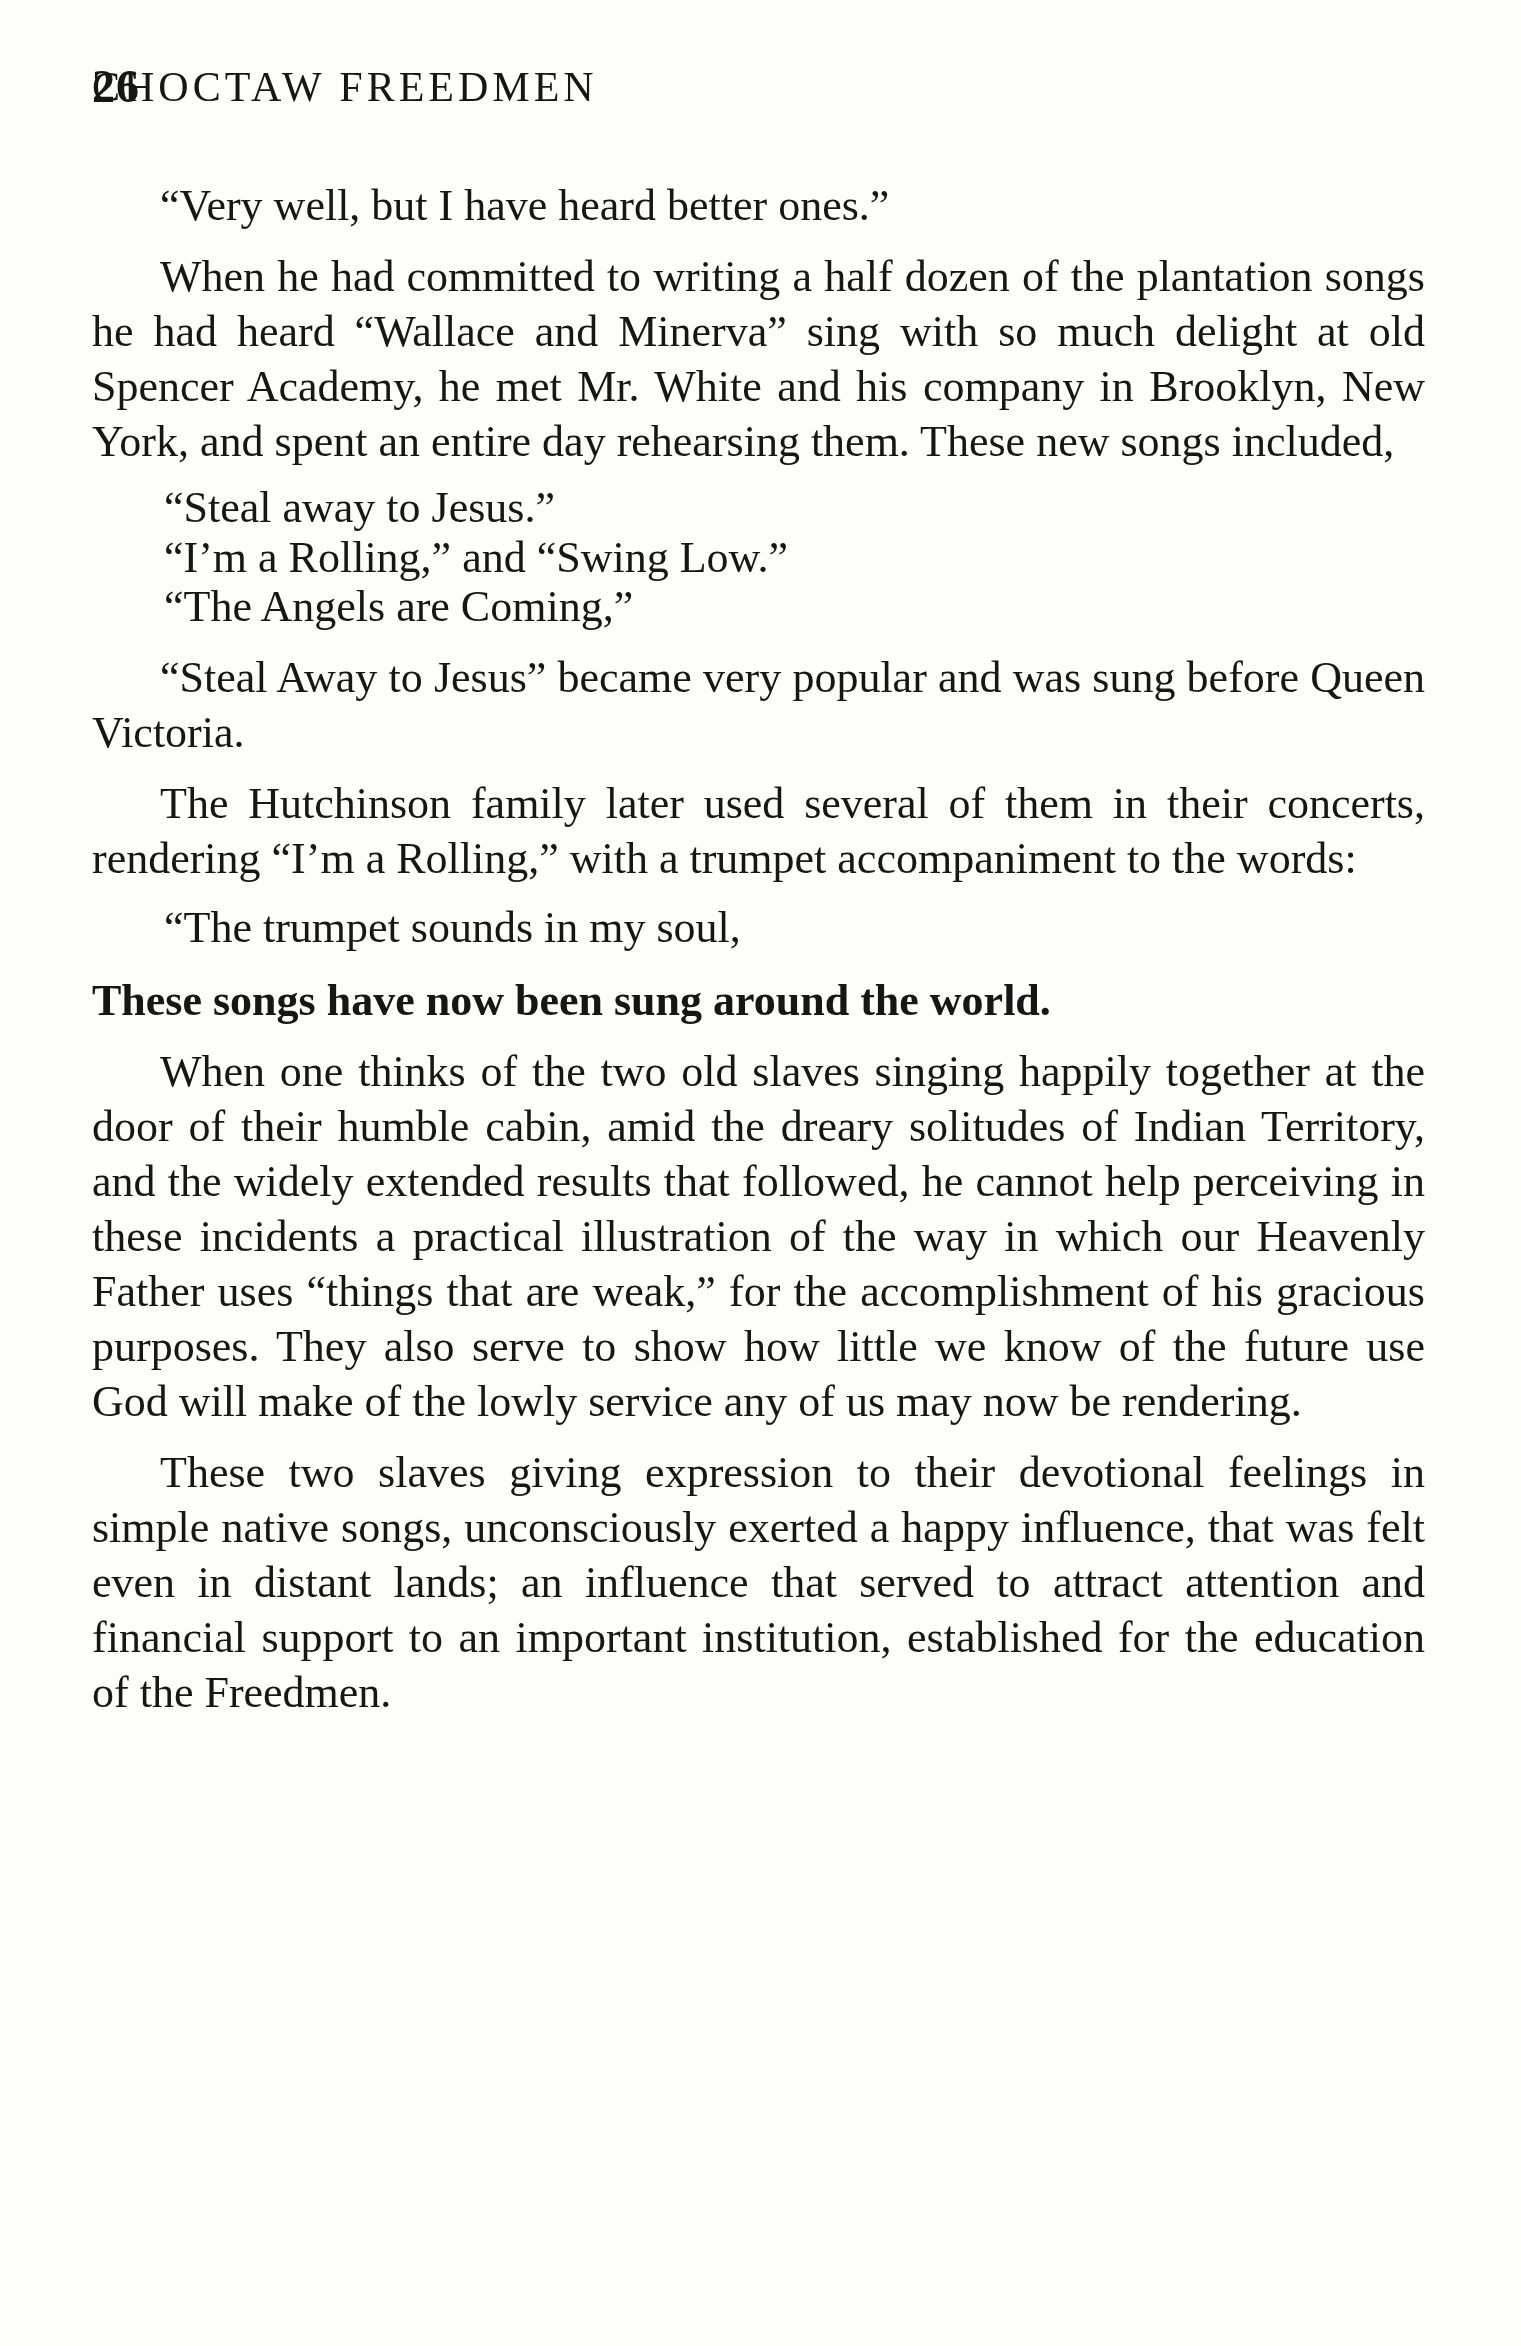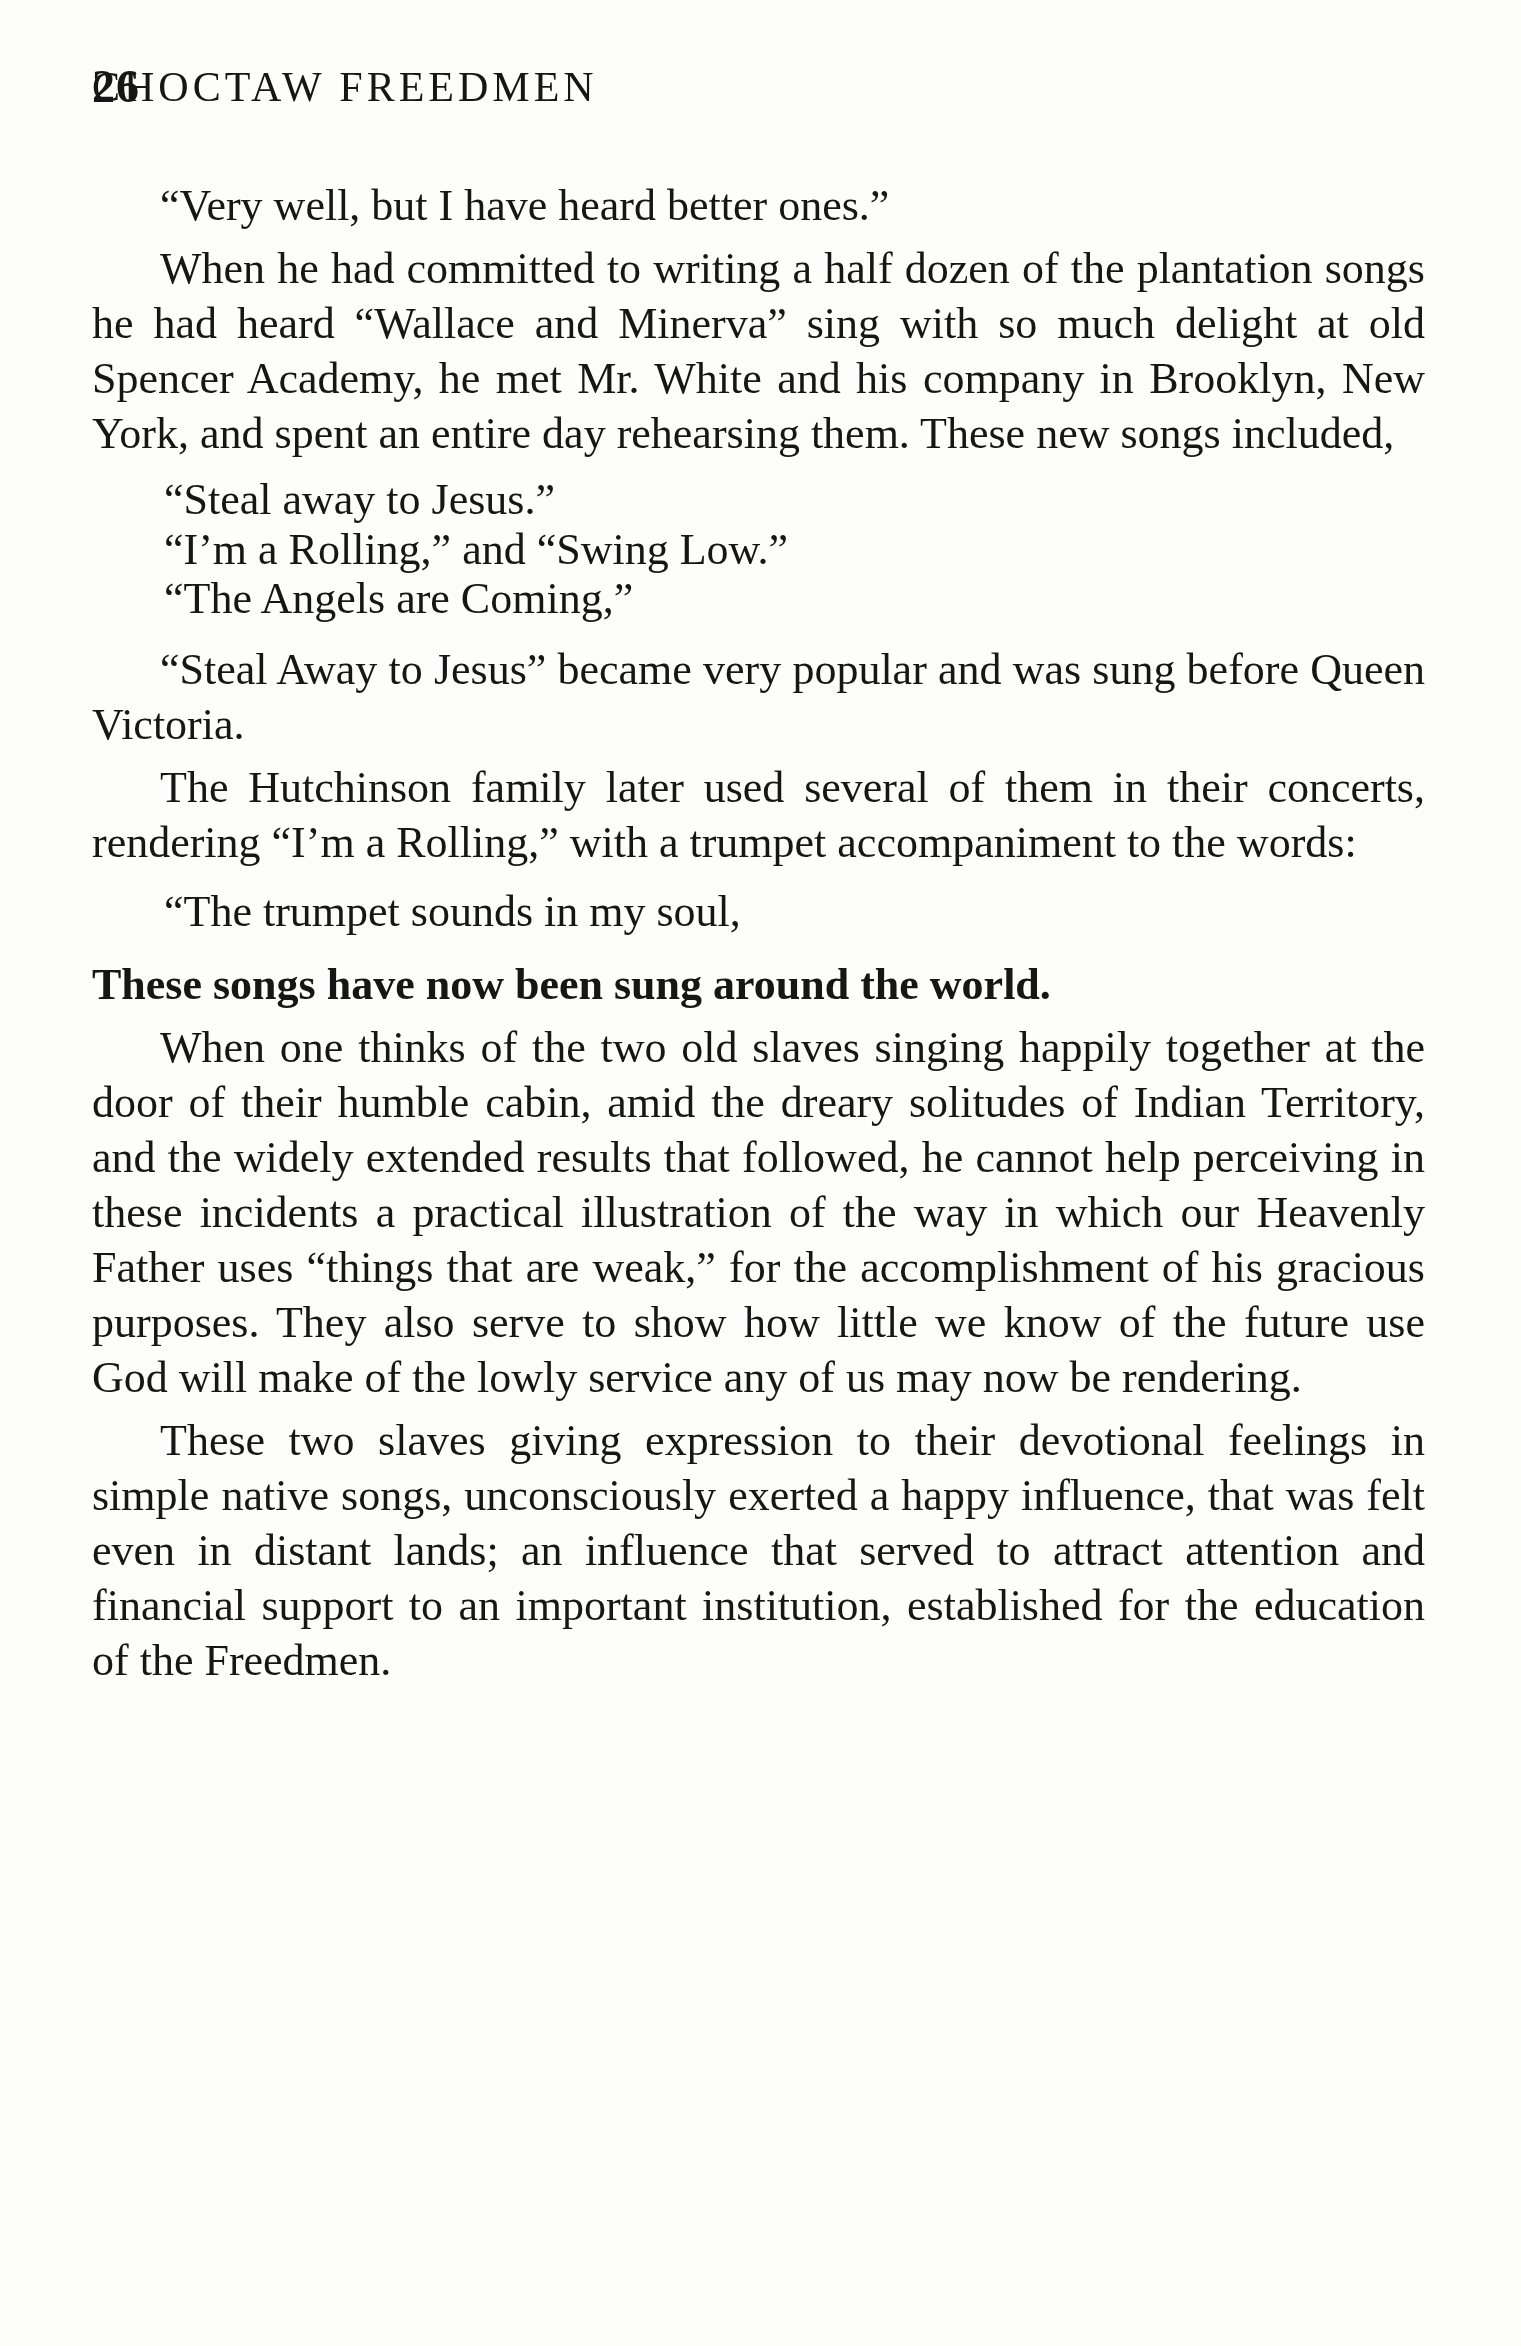--- a/index.html
+++ b/index.html
@@ -39,21 +39,21 @@
     font-weight: 400;
   }
 
   .page-body {
     font-size: 44px;
     line-height: 1.25;
     text-align: justify;
   }
 
   p.para {
-    margin: 0 0 8px 0;
+    margin: 16px 0 8px 0;
     text-indent: 68px;
   }
   p.para.flush { text-indent: 0; font-weight: bold; }
 
   .quote-block {
     margin: 14px 0 18px 72px;
     text-align: left;
   }
   .quote-block.tight { line-height: 1.13; }
 

